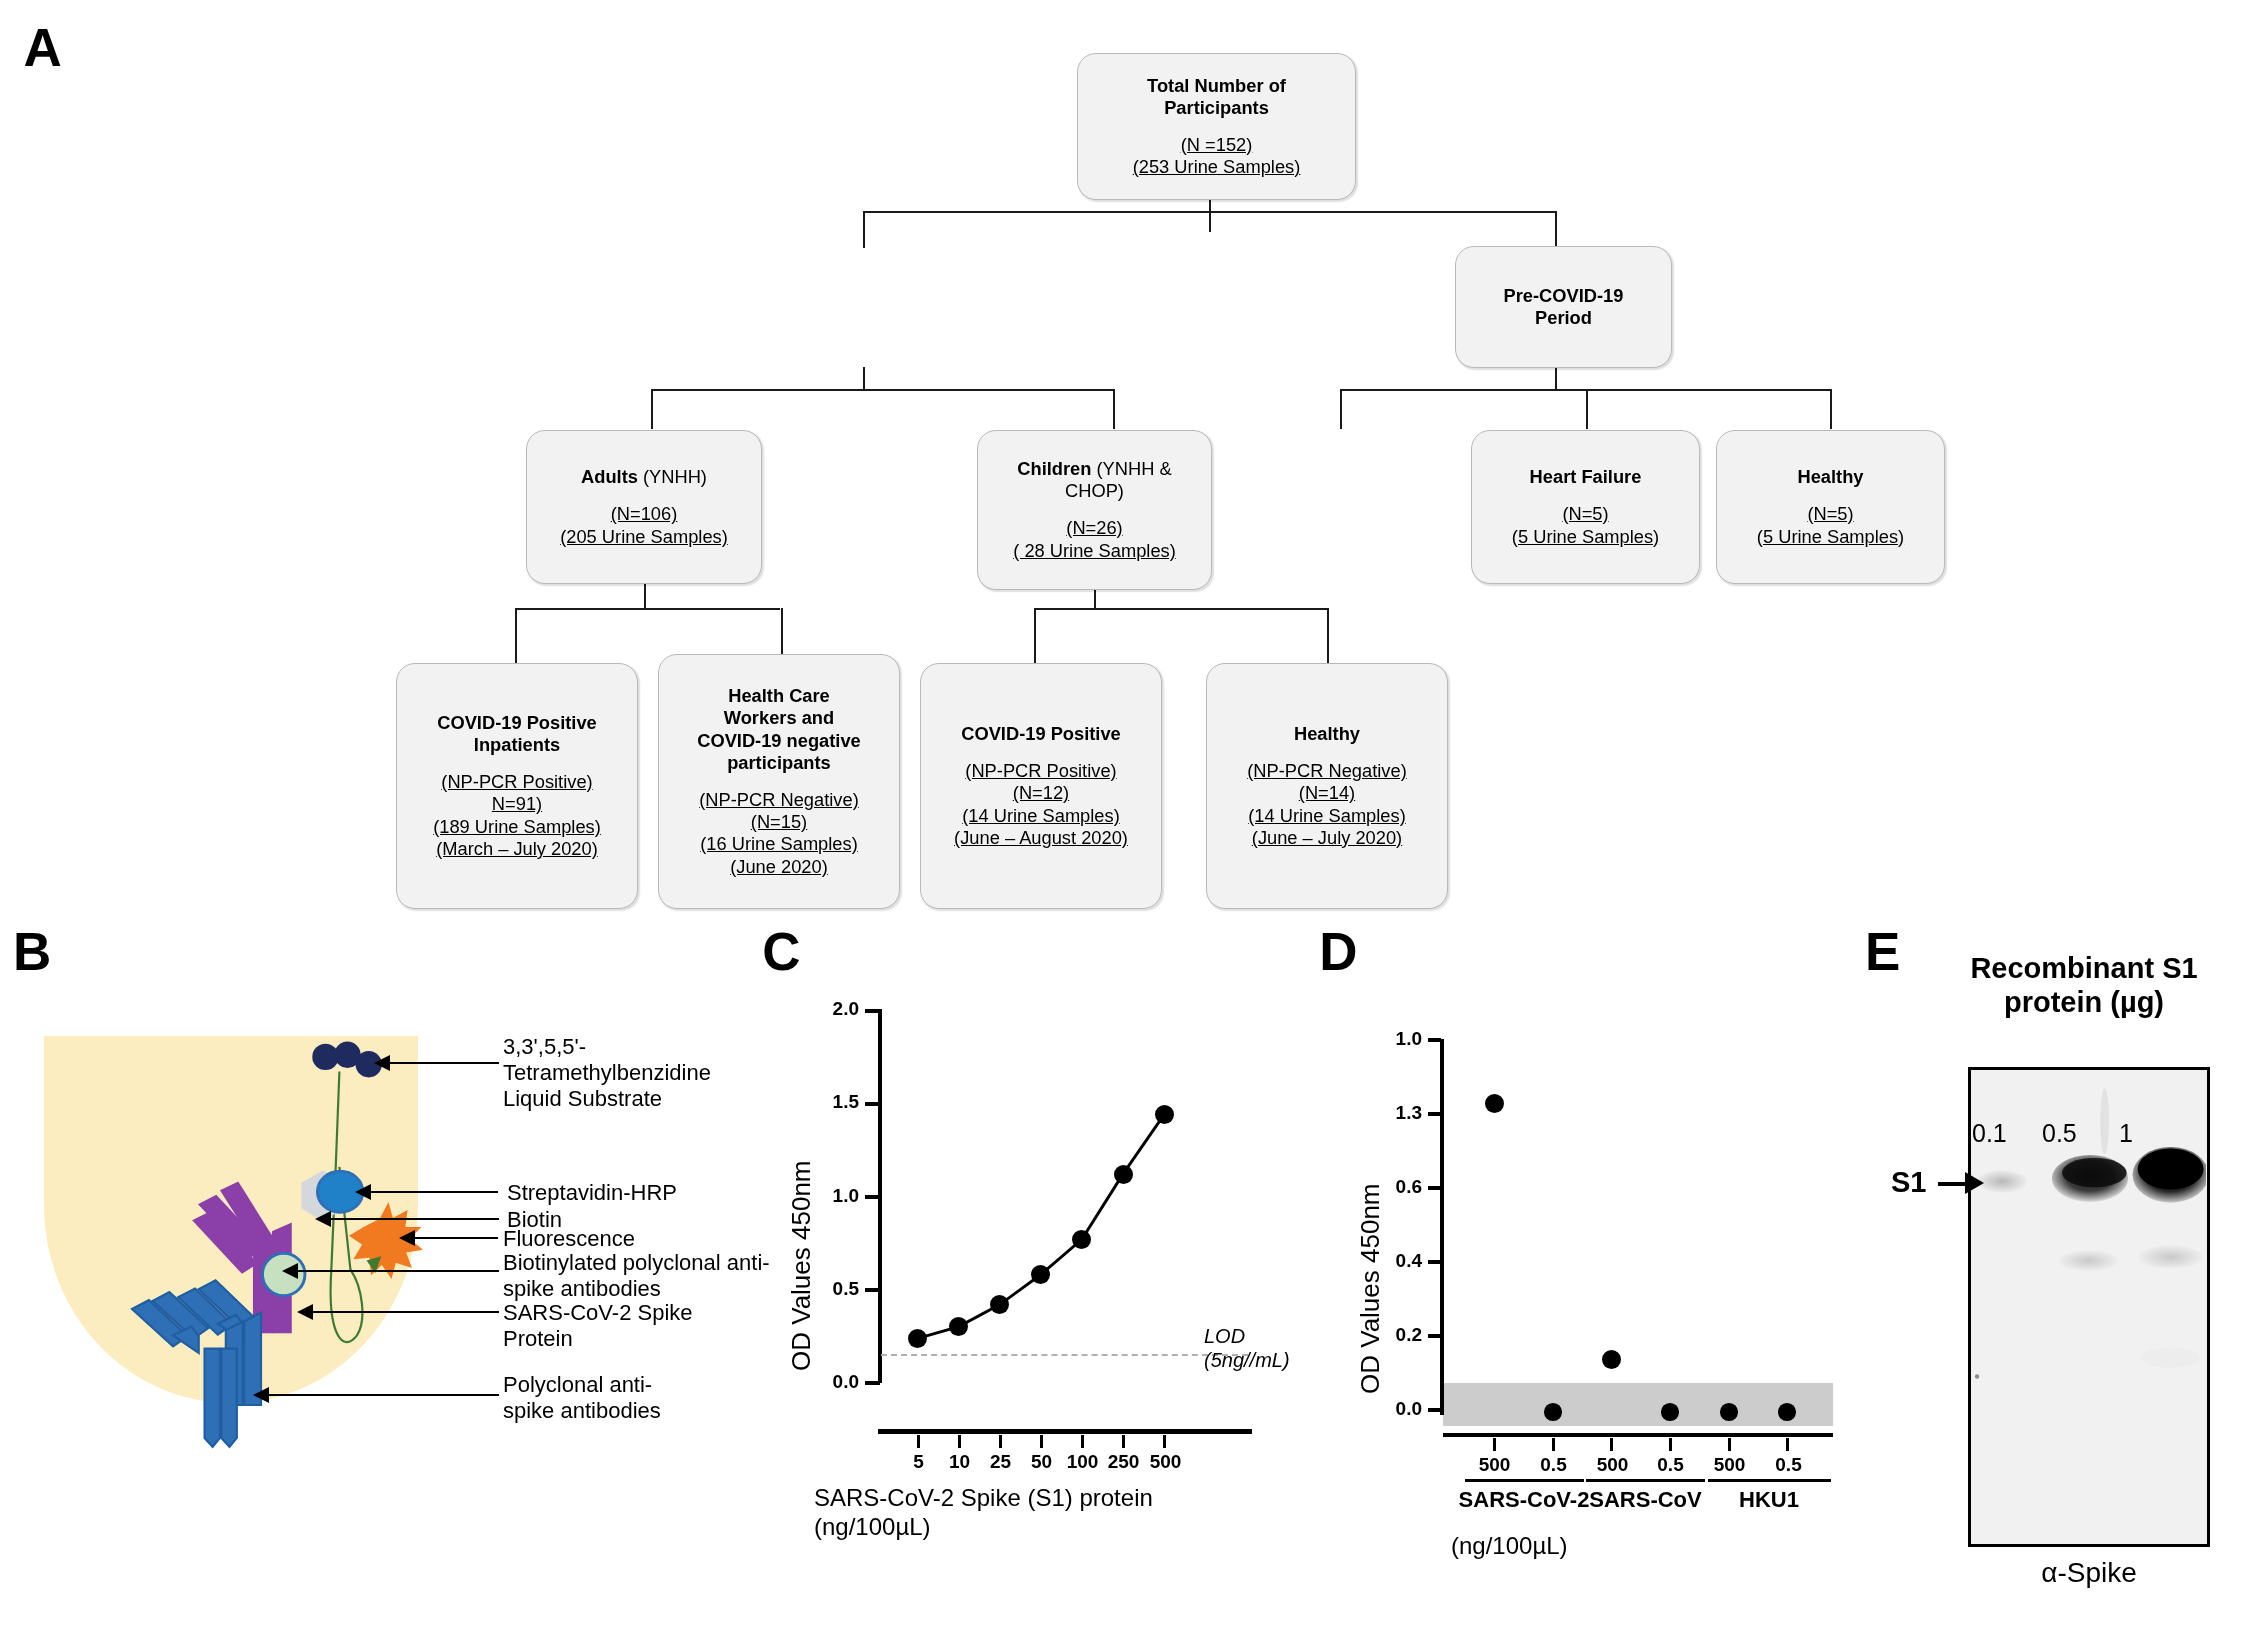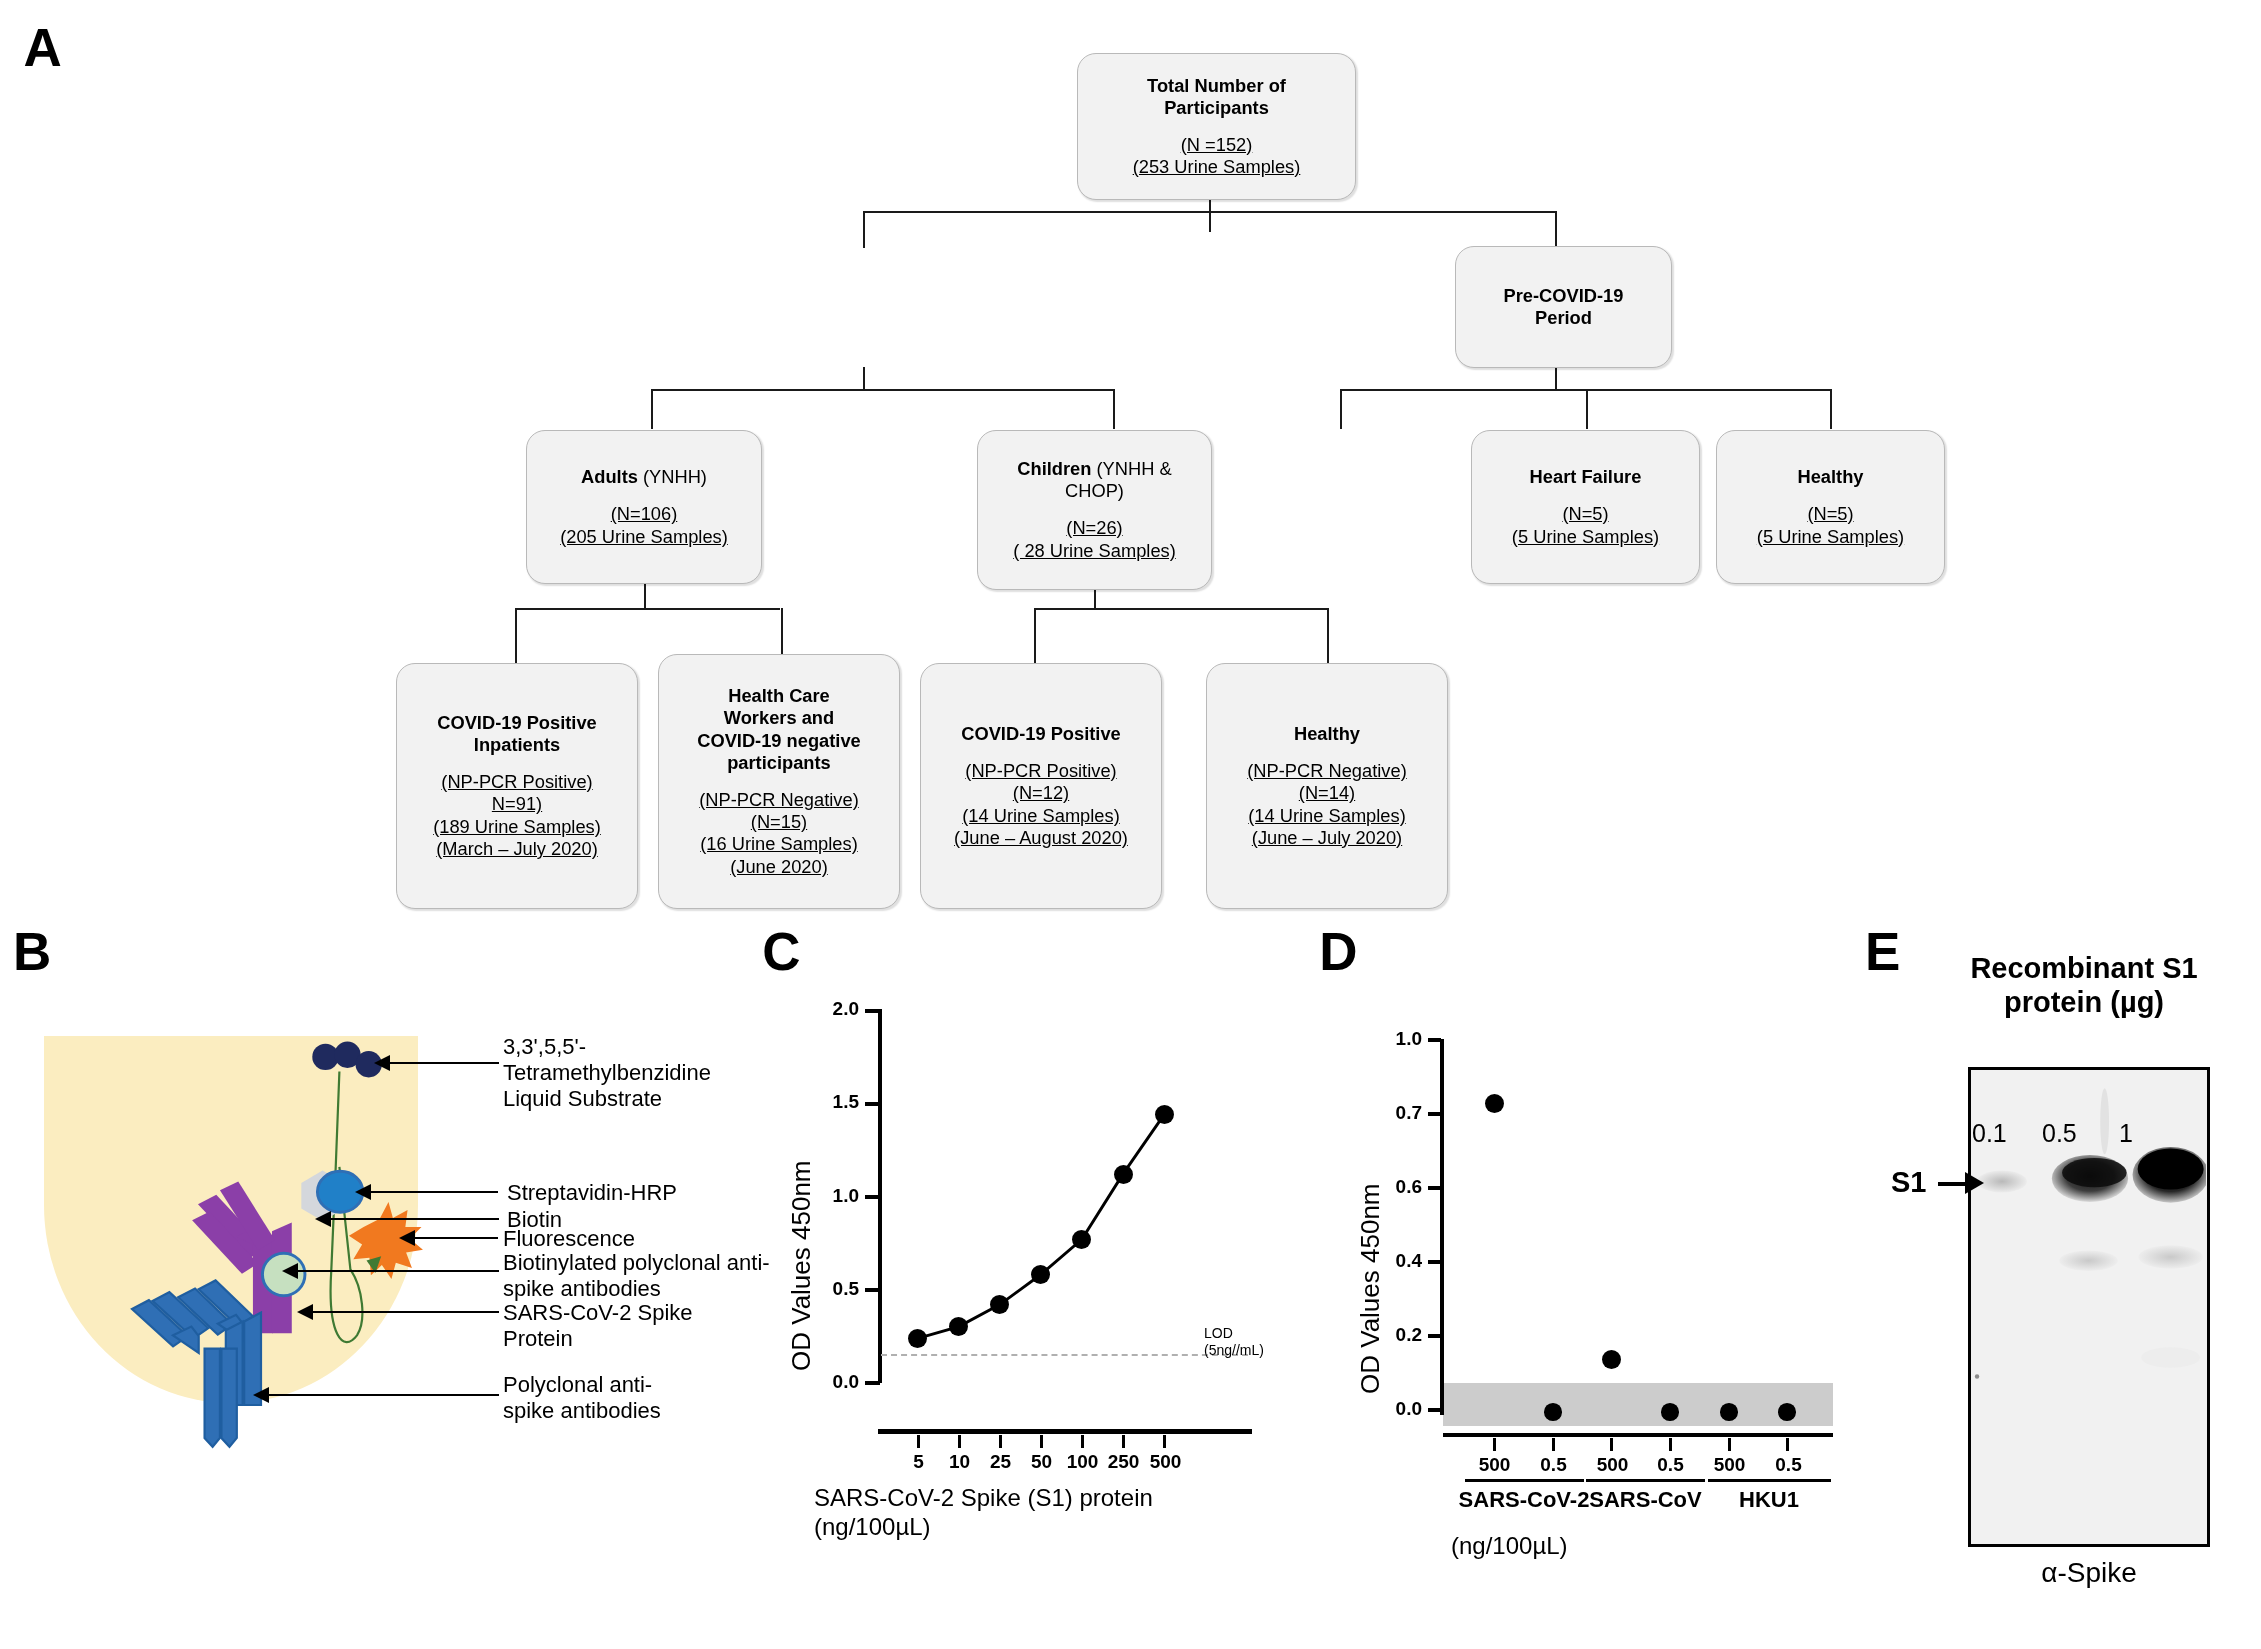--- a/index.html
+++ b/index.html
@@ -254,21 +254,21 @@
 
   <div class="ytick" style="left:44px;top:446px;width:60px;">0.0</div>
   <div class="ytick" style="left:44px;top:353px;width:60px;">0.5</div>
   <div class="ytick" style="left:44px;top:260px;width:60px;">1.0</div>
   <div class="ytick" style="left:44px;top:166px;width:60px;">1.5</div>
   <div class="ytick" style="left:44px;top:73px;width:60px;">2.0</div>
 
   <div class="ylab" style="left:31px;top:446px;">OD Values 450nm</div>
 
   <div style="position:absolute;left:126px;top:429px;width:367px;height:0;border-top:2.2px dashed #b0b0b0;"></div>
-  <div style="position:absolute;left:449px;top:400px;font-size:14px;line-height:1.18;white-space:pre-line;">LOD
+  <div style="position:absolute;left:449px;top:400px;font-size:20px;line-height:1.18;white-space:pre-line;font-style:italic;">LOD
 (5ng//mL)</div>
 
   <svg width="579" height="724" style="position:absolute;left:0;top:0;" viewBox="0 0 790 988">
     <polyline fill="none" stroke="#000" stroke-width="4" points="222,564 278,548 334,518 390,477 446,429 502,340 558,259"></polyline>
   </svg>
   <div class="dot" style="left:153px;top:404px;width:19px;height:19px;"></div>
   <div class="dot" style="left:194px;top:392px;width:19px;height:19px;"></div>
   <div class="dot" style="left:235px;top:370px;width:19px;height:19px;"></div>
   <div class="dot" style="left:276px;top:340px;width:19px;height:19px;"></div>
   <div class="dot" style="left:317px;top:305px;width:19px;height:19px;"></div>
@@ -307,21 +307,21 @@
   <div class="axisline" style="left:116px;top:409px;width:13px;height:3.7px;"></div>
   <div class="axisline" style="left:116px;top:335px;width:13px;height:3.7px;"></div>
   <div class="axisline" style="left:116px;top:261px;width:13px;height:3.7px;"></div>
   <div class="axisline" style="left:116px;top:187px;width:13px;height:3.7px;"></div>
   <div class="axisline" style="left:116px;top:113px;width:13px;height:3.7px;"></div>
 
   <div class="ytick" style="left:57px;top:473px;width:53px;">0.0</div>
   <div class="ytick" style="left:57px;top:399px;width:53px;">0.2</div>
   <div class="ytick" style="left:57px;top:325px;width:53px;">0.4</div>
   <div class="ytick" style="left:57px;top:251px;width:53px;">0.6</div>
-  <div class="ytick" style="left:57px;top:177px;width:53px;">0.7</div>
+  <div class="ytick" style="left:57px;top:177px;width:53px;">1.3</div>
   <div class="ytick" style="left:57px;top:103px;width:53px;">1.0</div>
 
   <div class="ylab" style="left:43px;top:469px;">OD Values 450nm</div>
 
   <div class="dot" style="left:173px;top:169px;width:19px;height:19px;"></div>
   <div class="dot" style="left:232px;top:478px;width:17.6px;height:17.6px;"></div>
   <div class="dot" style="left:290px;top:425px;width:19px;height:19px;"></div>
   <div class="dot" style="left:349px;top:478px;width:17.6px;height:17.6px;"></div>
   <div class="dot" style="left:408px;top:478px;width:17.6px;height:17.6px;"></div>
   <div class="dot" style="left:466px;top:478px;width:17.6px;height:17.6px;"></div>

